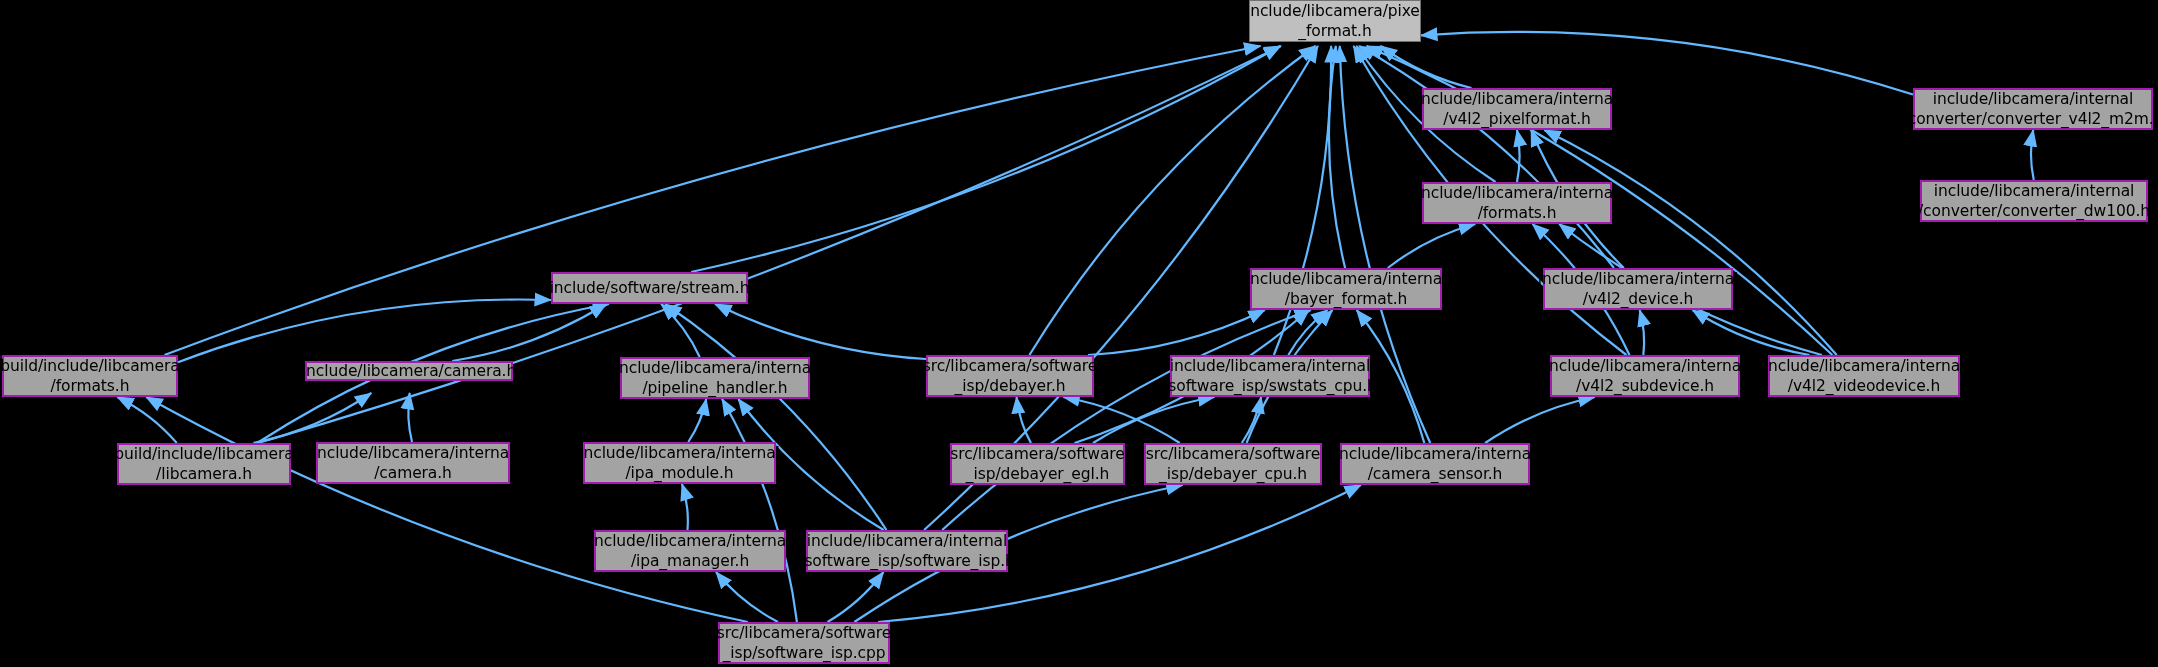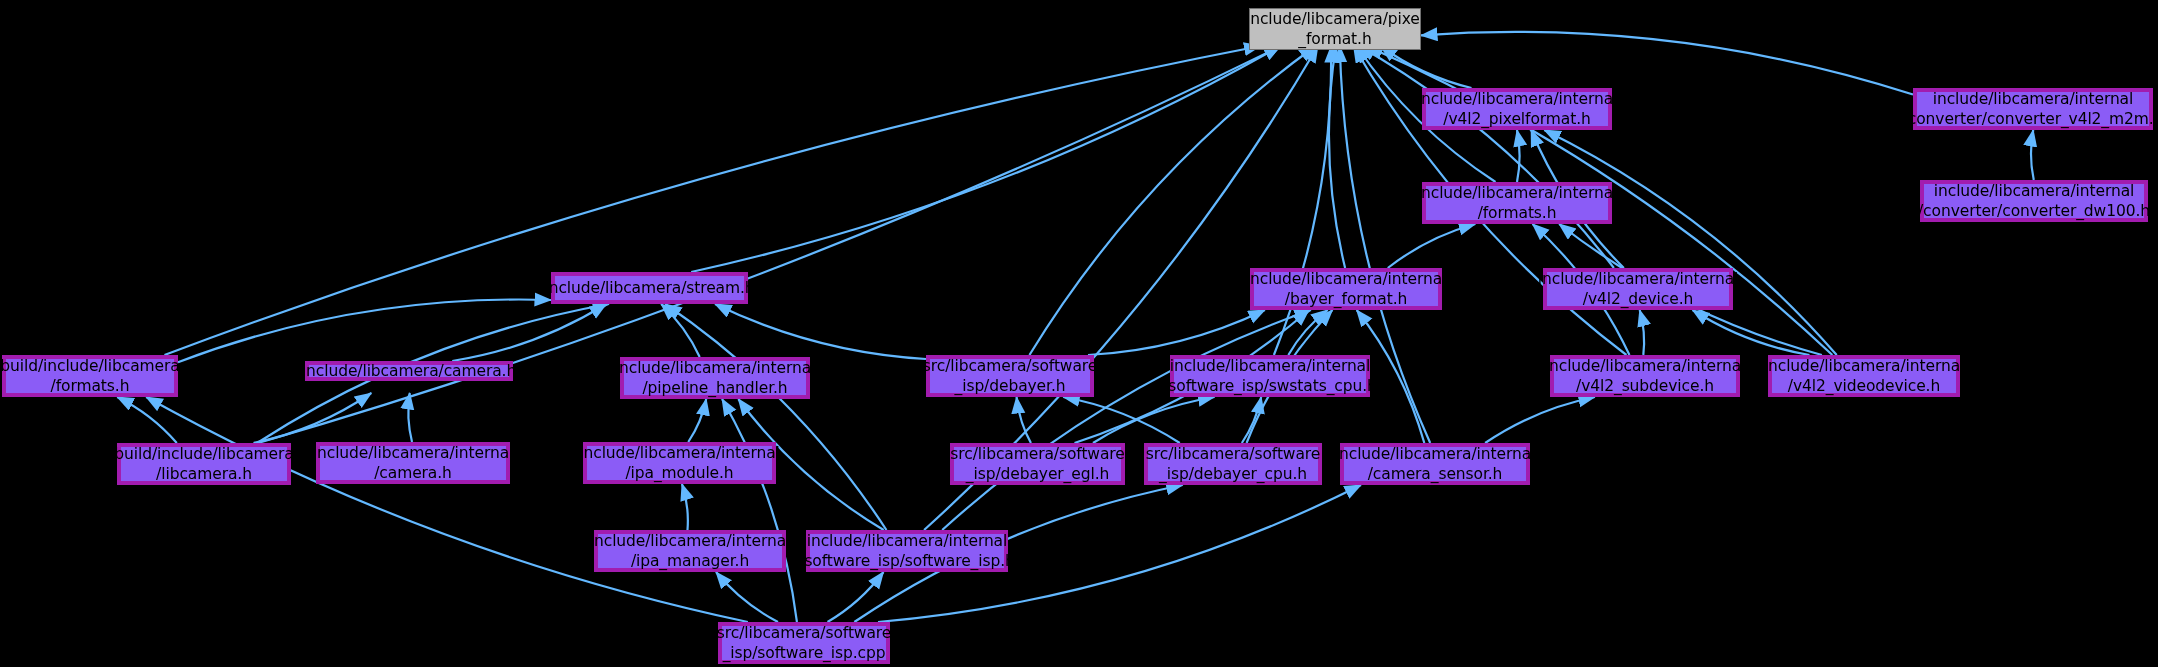--- a/index.html
+++ b/index.html
@@ -1,19 +1,19 @@
 <!DOCTYPE html>
 <html><head>
 <meta charset="utf-8">
 <style>
   html,body{margin:0;padding:0;background:#000;}
   #stage{position:relative;width:2158px;height:667px;background:#000;overflow:hidden;
          font-family:"DejaVu Sans","Liberation Sans",sans-serif;}
   svg#edges{position:absolute;left:0;top:0;width:2158px;height:667px;}
-  .node{position:absolute;box-sizing:border-box;background:#8b5cf6;border:4px solid #a21caf;
+  .node{position:absolute;box-sizing:border-box;background:#a3a3a3;border:2px solid #a21caf;
         display:flex;align-items:center;justify-content:center;text-align:center;
         font-size:15.5px;line-height:1.30;color:#000;letter-spacing:-0.1px;
         white-space:pre-line;padding:1px 4px;}
   .node.root{background:#bfbfbf;border:1px solid #707070;}
 </style>
 </head>
 <body>
 
 <div id="stage">
   <svg id="edges" viewBox="0 0 2158 667" preserveAspectRatio="none">
@@ -71,31 +71,31 @@
         <path d="M1241.8295454545455,443 Q1256.1,421.9340909090909 1261.1704545454545,397" fill="none" stroke="#63b8ff" stroke-width="2.2" marker-end="url(#ah)"></path>
         <path d="M1485.1136363636363,443 Q1535.4,409.02272727272725 1594.8863636363637,397" fill="none" stroke="#63b8ff" stroke-width="2.2" marker-end="url(#ah)"></path>
         <path d="M687.4943181818181,530 Q689.35,506.45113636363635 682.0056818181819,484" fill="none" stroke="#63b8ff" stroke-width="2.2" marker-end="url(#ah)"></path>
         <path d="M854.3296089385475,622 Q1004.8,520.6659217877095 1182.6703910614526,485" fill="none" stroke="#63b8ff" stroke-width="2.2" marker-end="url(#ah)"></path>
         <path d="M878.0279329608938,622 Q1132.599600641306,599.677921813766 1360.9720670391062,485" fill="none" stroke="#63b8ff" stroke-width="2.2" marker-end="url(#ah)"></path>
         <path d="M777.9782608695652,622 Q742,603.195652173913 716.0217391304348,572" fill="none" stroke="#63b8ff" stroke-width="2.2" marker-end="url(#ah)"></path>
         <path d="M827.5108695652174,622 Q860.5,602.5978260869565 883.4891304347826,572" fill="none" stroke="#63b8ff" stroke-width="2.2" marker-end="url(#ah)"></path>
       </g>
   </svg>
   <div id="node-layer">
-      <div class="node root" style="left: 1249px; top: 8px; width: 172px; height: 42px; text-align: center;">include/libcamera/pixel
+      <div class="node root" style="left: 1249px; top: 0; width: 172px; height: 42px; text-align: center;">include/libcamera/pixel
 _format.h</div>
       <div class="node" style="left: 1422px; top: 88px; width: 190px; height: 42px;">include/libcamera/internal
 /v4l2_pixelformat.h</div>
       <div class="node" style="left: 1913px; top: 88px; width: 240px; height: 42px;">include/libcamera/internal
 /converter/converter_v4l2_m2m.h</div>
       <div class="node" style="left: 1920px; top: 180px; width: 228px; height: 42px;">include/libcamera/internal
 /converter/converter_dw100.h</div>
       <div class="node" style="left: 1422px; top: 182px; width: 190px; height: 42px;">include/libcamera/internal
 /formats.h</div>
-      <div class="node" style="left: 551px; top: 272px; width: 197px; height: 32px;">include/libcamera/stream.h</div>
+      <div class="node" style="left: 551px; top: 272px; width: 197px; height: 32px;">include/software/stream.h</div>
       <div class="node" style="left: 1250px; top: 268px; width: 192px; height: 42px;">include/libcamera/internal
 /bayer_format.h</div>
       <div class="node" style="left: 1543px; top: 268px; width: 190px; height: 42px;">include/libcamera/internal
 /v4l2_device.h</div>
       <div class="node" style="left: 2px; top: 355px; width: 176px; height: 42px;">build/include/libcamera
 /formats.h</div>
       <div class="node" style="left: 305px; top: 361px; width: 208px; height: 20px;">include/libcamera/camera.h</div>
       <div class="node" style="left: 620px; top: 357px; width: 190px; height: 42px;">include/libcamera/internal
 /pipeline_handler.h</div>
       <div class="node" style="left: 926px; top: 355px; width: 168px; height: 42px;">src/libcamera/software

